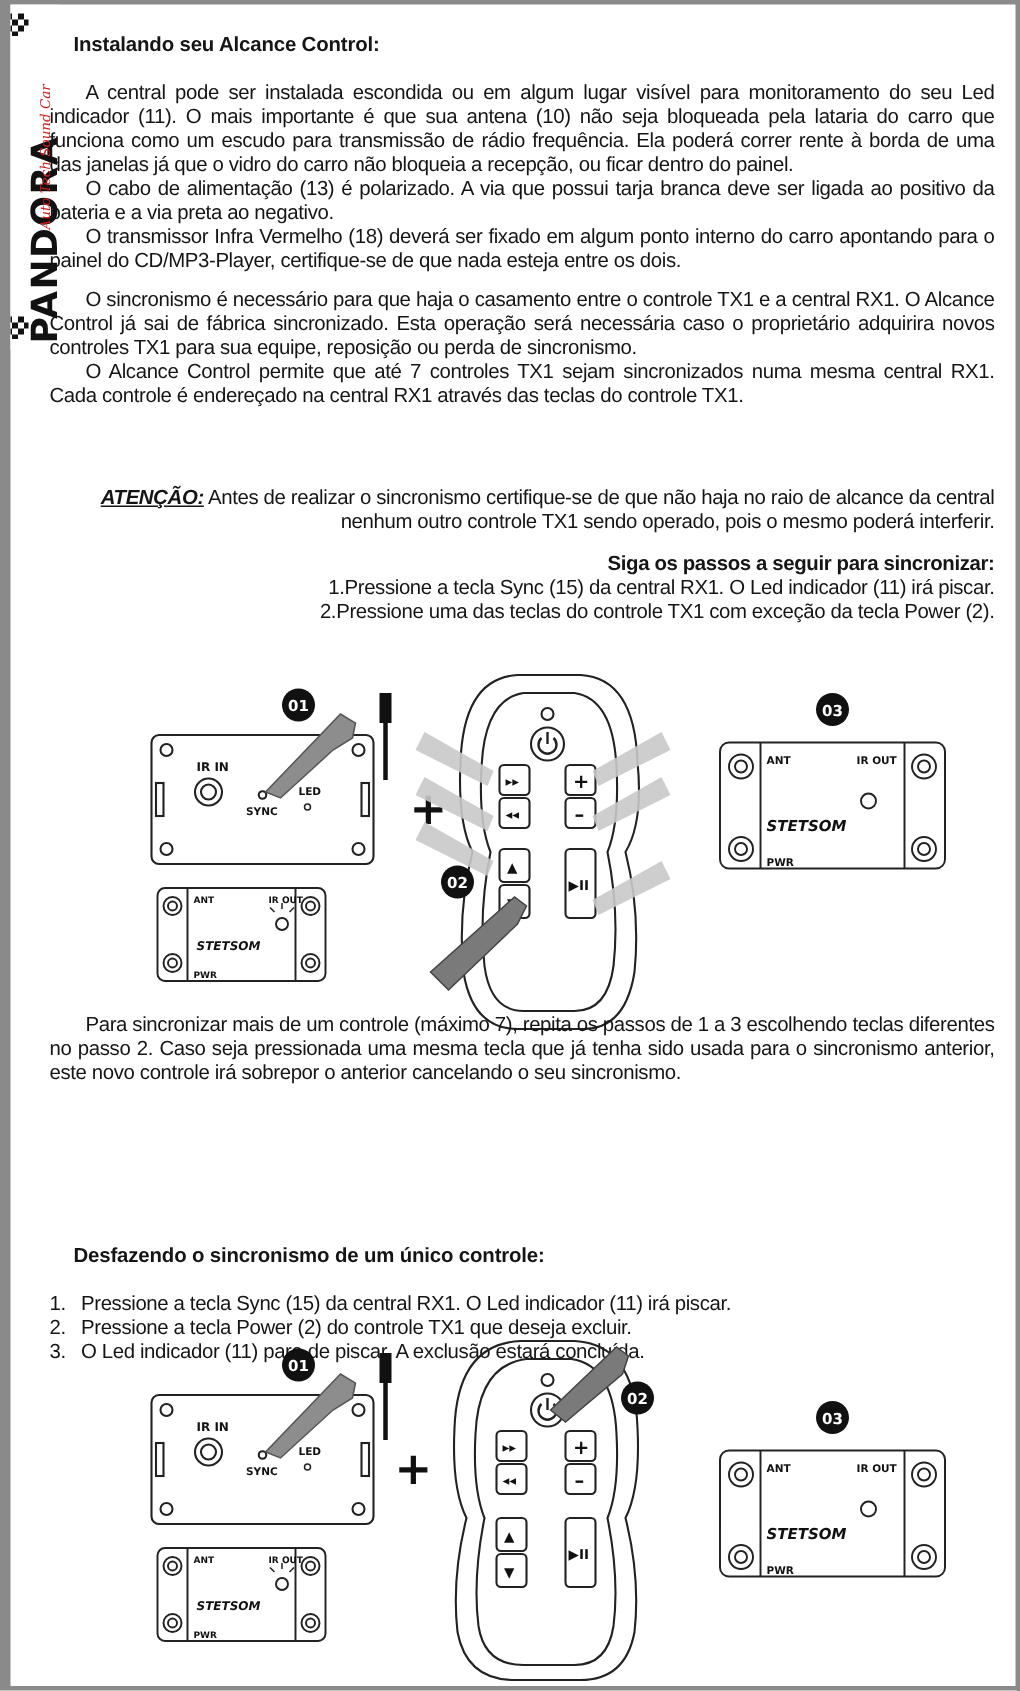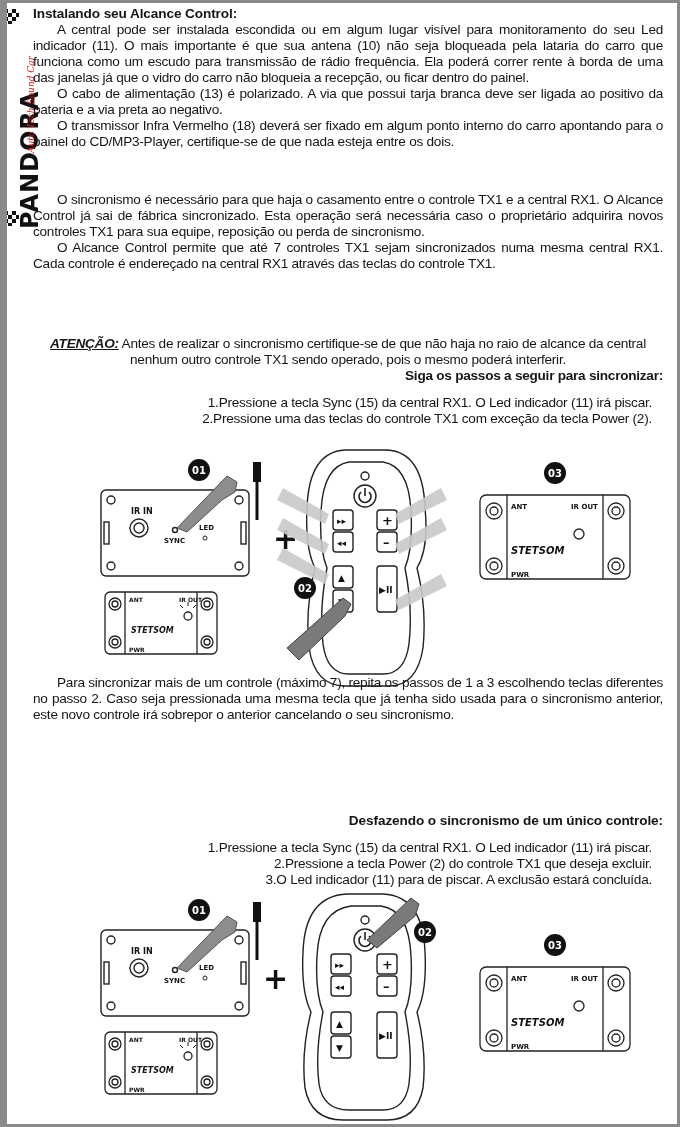--- a/index.html
+++ b/index.html
@@ -19,23 +19,23 @@
   .side-logo .tagline {
     position: absolute; left: 26px; top: 150px; transform-origin: 0 0; transform: rotate(-90deg);
     font-family: "DejaVu Serif", serif; font-style: italic; font-size: 9px; color: #d21b1b; white-space: nowrap;
   }
   .side-logo .flag { position: absolute; left: 2px; width: 18px; height: 18px; }
   .text {
     position: absolute; left: 26px; width: 630px;
     font-family: "Liberation Sans", sans-serif; font-size: 13.6px; line-height: 16px; color: #151515;
     letter-spacing: -0.25px; text-align: justify;
   }
-  .text h2 { margin: 0; font-size: 13.6px; font-weight: bold; letter-spacing: -0.1px; }
+  .text h2 { margin: 16px; font-size: 13.6px; font-weight: bold; letter-spacing: -0.1px; }
   .text p { margin: 0; text-indent: 24px; }
-  .text ol { margin: 11px; padding-left: 0; list-style: none; }
+  .text ol { margin: 0; padding-left: 0; list-style: none; }
   .text ol li { padding-left: 21px; text-indent: -21px; }
   .text ol li .num { display: inline-block; width: 21px; text-indent: 0; }
   .warn-label { font-weight: bold; font-style: italic; text-decoration: underline; }
   .steps-title { font-weight: bold; }
   .diagram { position: absolute; }
   svg text { font-family: "DejaVu Sans", sans-serif; font-weight: bold; }
 </style>
 </head>
 <body>
 
@@ -73,21 +73,21 @@
     <p>A central pode ser instalada escondida ou em algum lugar visível para monitoramento do seu Led indicador (11). O mais importante é que sua antena (10) não seja bloqueada pela lataria do carro que funciona como um escudo para transmissão de rádio frequência. Ela poderá correr rente à borda de uma das janelas já que o vidro do carro não bloqueia a recepção, ou ficar dentro do painel.</p>
     <p>O cabo de alimentação (13) é polarizado. A via que possui tarja branca deve ser ligada ao positivo da bateria e a via preta ao negativo.</p>
     <p>O transmissor Infra Vermelho (18) deverá ser fixado em algum ponto interno do carro apontando para o painel do CD/MP3-Player, certifique-se de que nada esteja entre os dois.</p>
   </div>
 
   <div class="text" style="top:189px">
     <p>O sincronismo é necessário para que haja o casamento entre o controle TX1 e a central RX1. O Alcance Control já sai de fábrica sincronizado. Esta operação será necessária caso o proprietário adquirira novos controles TX1 para sua equipe, reposição ou perda de sincronismo.</p>
     <p>O Alcance Control permite que até 7 controles TX1 sejam sincronizados numa mesma central RX1. Cada controle é endereçado na central RX1 através das teclas do controle TX1.</p>
   </div>
 
-  <div class="text" style="top:333px; text-align:center">
+  <div class="text" style="top:321px; text-align:right">
     <span class="warn-label">ATENÇÃO:</span><span> Antes de realizar o sincronismo certifique-se de que não haja no raio de alcance da central nenhum outro controle TX1 sendo operado, pois o mesmo poderá interferir.</span>
   </div>
 
   <div class="text" style="top:365px; text-align:right">
     <div class="steps-title">Siga os passos a seguir para sincronizar:</div>
     <ol>
       <li><span class="num">1.</span><span>Pressione a tecla Sync (15) da central RX1. O Led indicador (11) irá piscar.</span></li>
       <li><span class="num">2.</span><span>Pressione uma das teclas do controle TX1 com exceção da tecla Power (2).</span></li>
     </ol>
   </div>
@@ -204,21 +204,21 @@
     <text x="424" y="61" font-size="7" fill="#111">ANT</text>
     <text x="484" y="61" font-size="7" fill="#111">IR OUT</text>
     <text x="424" y="129" font-size="7" fill="#111">PWR</text>
     <text x="424" y="106" font-size="10" font-style="italic" fill="#111">STETSOM</text>
   </svg>
 
   <div class="text" style="top:672px">
     <p>Para sincronizar mais de um controle (máximo 7), repita os passos de 1 a 3 escolhendo teclas diferentes no passo 2. Caso seja pressionada uma mesma tecla que já tenha sido usada para o sincronismo anterior, este novo controle irá sobrepor o anterior cancelando o seu sincronismo.</p>
   </div>
 
-  <div class="text" style="top:810px; text-align:right">
+  <div class="text" style="top:810px; text-align:left">
     <h2>Desfazendo o sincronismo de um único controle:</h2>
     <ol>
       <li><span class="num">1.</span><span>Pressione a tecla Sync (15) da central RX1. O Led indicador (11) irá piscar.</span></li>
       <li><span class="num">2.</span><span>Pressione a tecla Power (2) do controle TX1 que deseja excluir.</span></li>
       <li><span class="num">3.</span><span>O Led indicador (11) para de piscar. A exclusão estará concluída.</span></li>
     </ol>
   </div>
 
   <svg class="diagram" style="left:80px; top:885px" width="580" height="236" viewBox="0 0 580 236">
     <g stroke="#222" stroke-width="1.4" fill="none">

